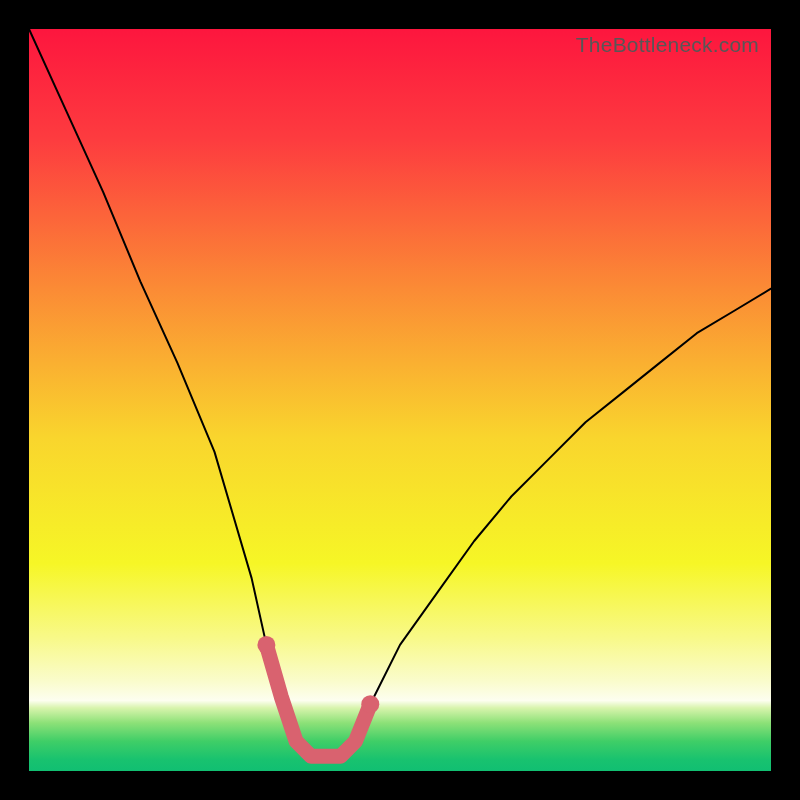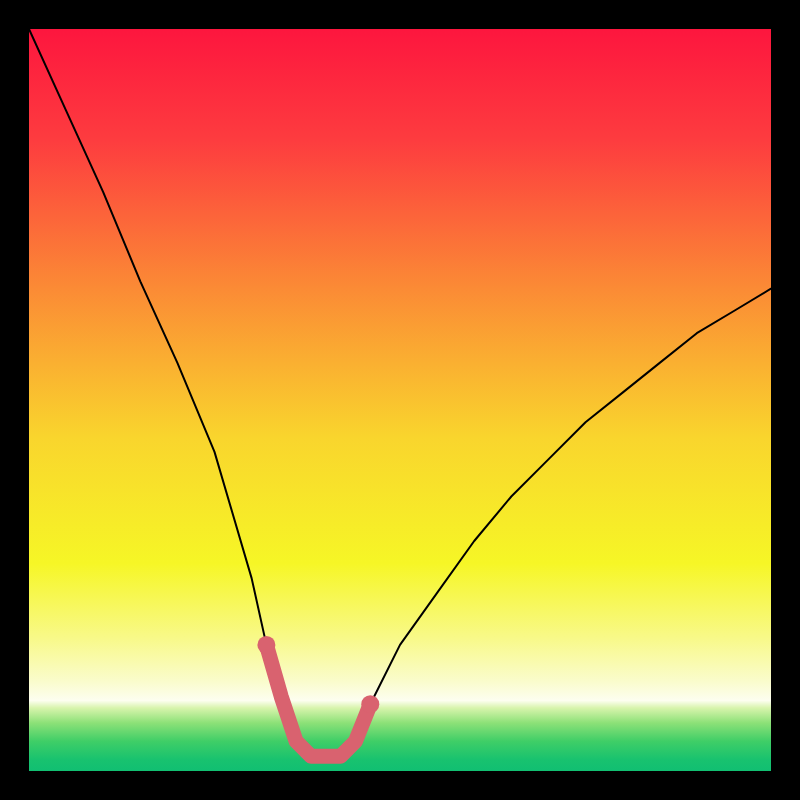--- a/index.html
+++ b/index.html
@@ -59,20 +59,21 @@
           <stop offset="91.50%" stop-color="#d8f4ad"></stop>
           <stop offset="93.50%" stop-color="#8de178"></stop>
           <stop offset="96.00%" stop-color="#3fce67"></stop>
           <stop offset="98.50%" stop-color="#18c26f"></stop>
           <stop offset="100.00%" stop-color="#11bf72"></stop>
         </linearGradient>
     </defs>
     <rect x="0" y="0" width="742" height="742" fill="url(#bg)"></rect>
   </svg>
 
+  <div class="watermark">TheBottleneck.com</div>
 
   <svg class="overlay" viewBox="0 0 742 742" preserveAspectRatio="none">
     <path id="curve" fill="none" stroke="#000" stroke-width="2" stroke-linecap="round" stroke-linejoin="round" d="M0.0 0.0 L37.1 81.6 L74.2 163.2 L111.3 252.3 L148.4 333.9 L185.5 422.9 L222.6 549.1 L237.4 615.9 L252.3 667.8 L267.1 712.3 L282.0 727.2 L296.8 727.2 L311.6 727.2 L326.5 712.3 L341.3 675.2 L371.0 615.9 L408.1 563.9 L445.2 512.0 L482.3 467.5 L519.4 430.4 L556.5 393.3 L593.6 363.6 L630.7 333.9 L667.8 304.2 L704.9 282.0 L742.0 259.7"></path>
     <path id="highlight" fill="none" stroke="#d9626f" stroke-width="15" stroke-linecap="round" stroke-linejoin="round" d="M237.4 615.9 L252.3 667.8 L267.1 712.3 L282.0 727.2 L296.8 727.2 L311.6 727.2 L326.5 712.3 L341.3 675.2"></path>
     <g id="dots">
         <circle cx="237.4" cy="615.9" r="9" fill="#d9626f"></circle>
         <circle cx="341.3" cy="675.2" r="9" fill="#d9626f"></circle>
       </g>
   </svg>
 </div>

